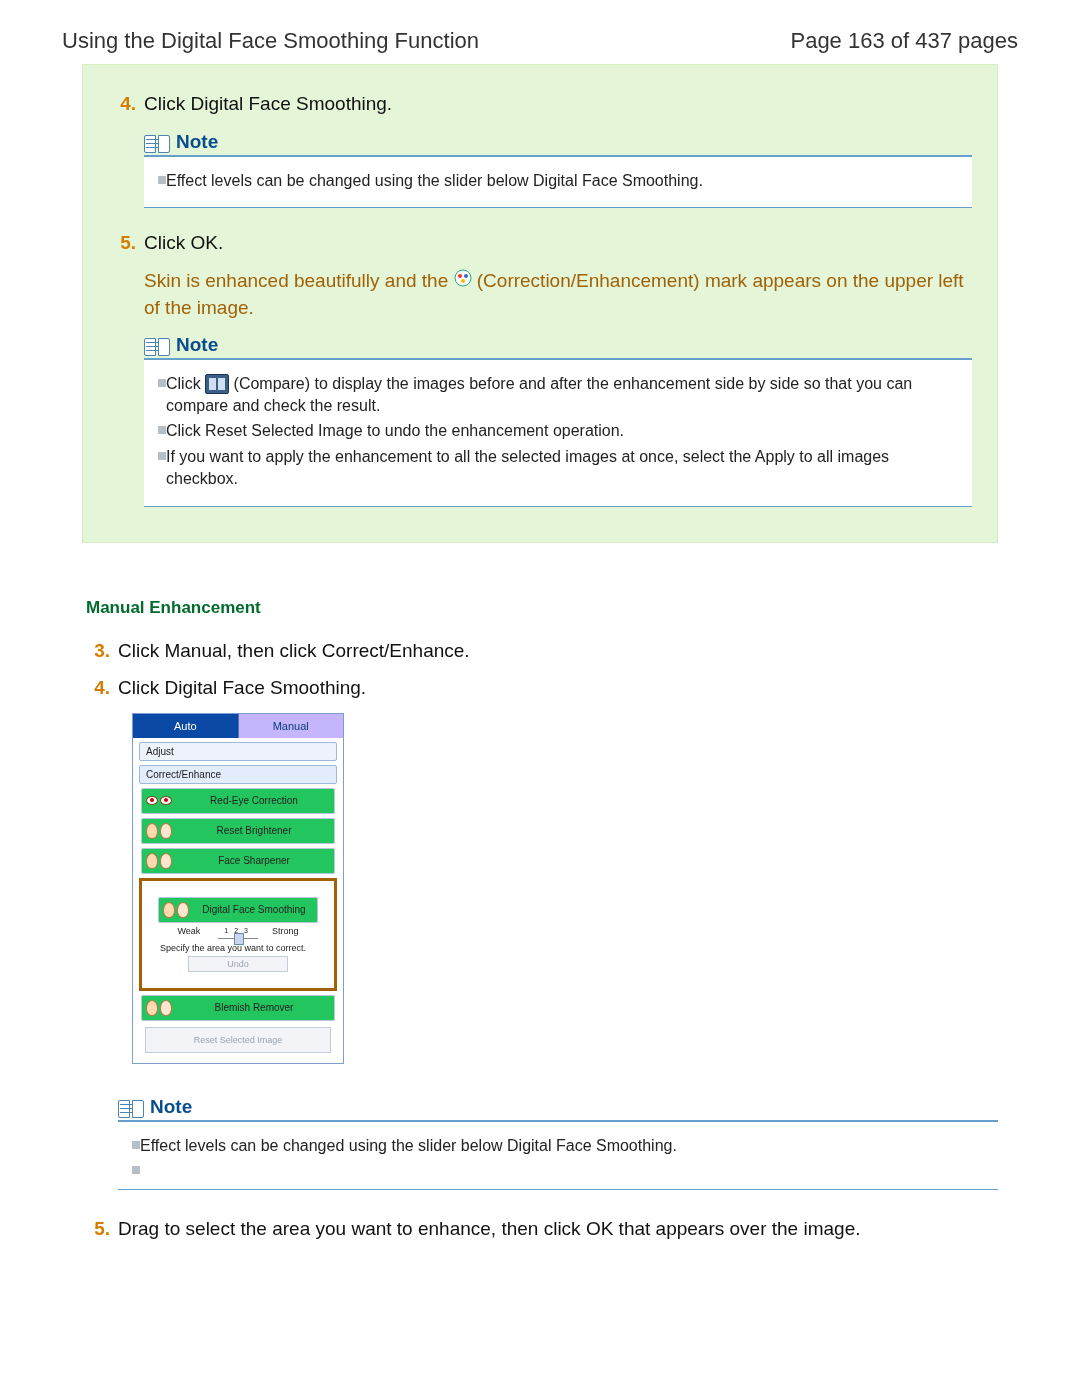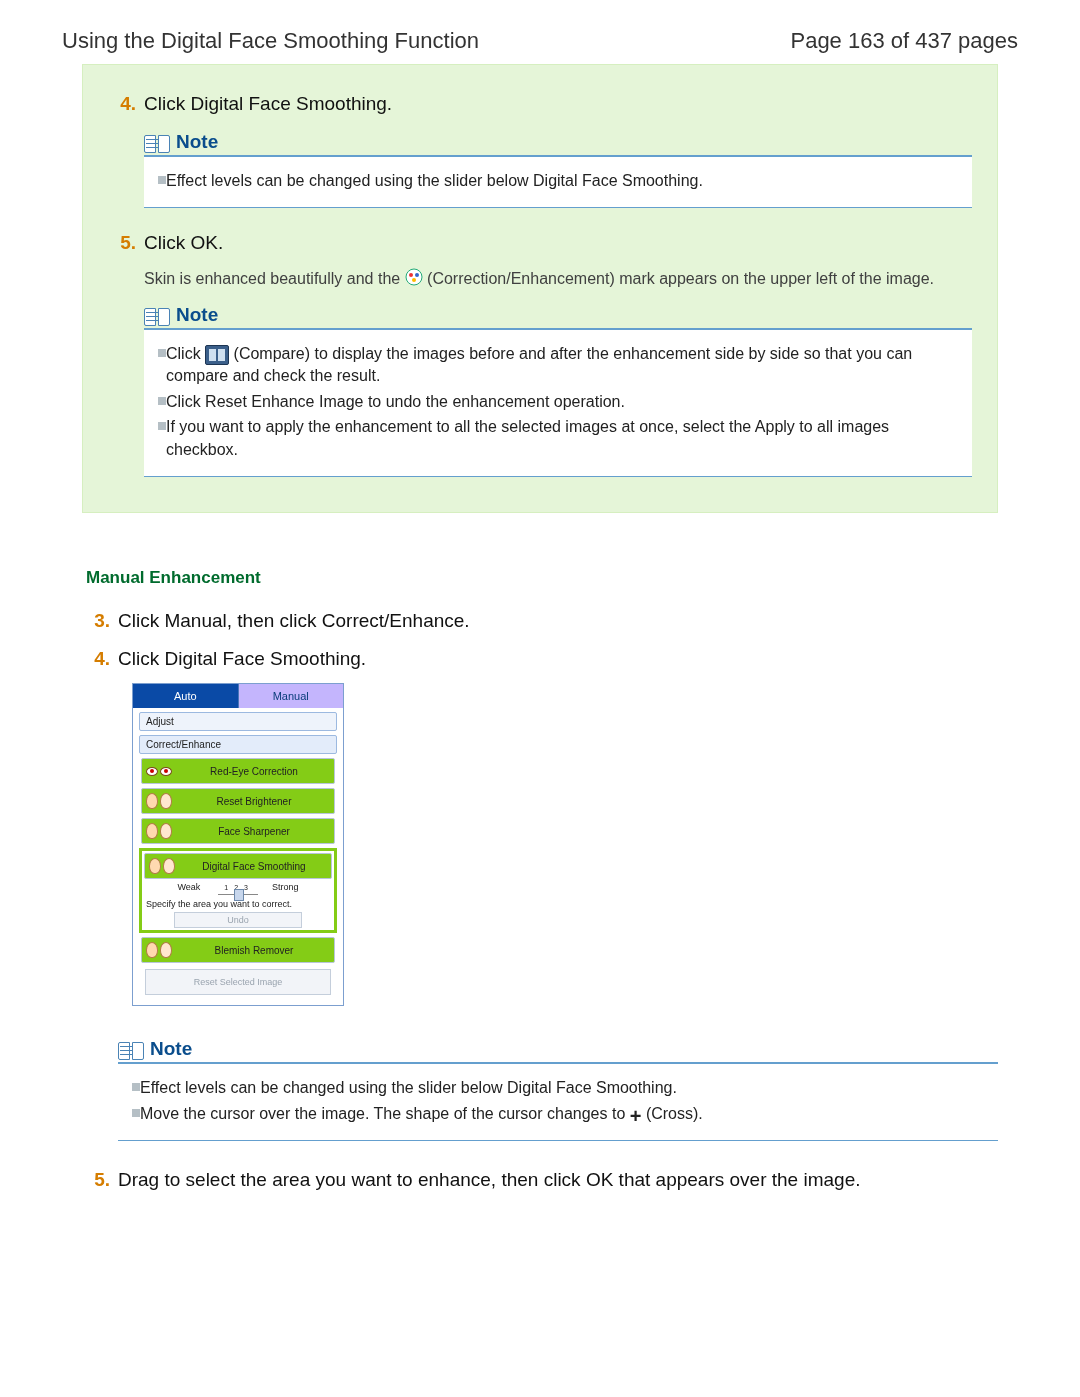--- a/index.html
+++ b/index.html
@@ -4,21 +4,21 @@
 <style>
 html,body{margin:0;padding:0;font-family:Arial,Helvetica,sans-serif;color:#222;background:#fff}
 .page{width:1076px;min-height:1397px;margin:0 auto;position:relative;box-sizing:border-box;padding:0 20px}
 .hdr{display:flex;justify-content:space-between;align-items:baseline;padding:28px 40px 10px 40px;font-size:22px;color:#333}
 .content{padding:0 60px}
 
 .greenbox{background:#e5f5d8;border:1px solid #d6efc0;padding:20px 25px 35px 25px;margin-bottom:55px}
 .step{display:flex;margin:6px 0 12px 0;font-size:19px;line-height:1.35}
 .stepnum{color:#d57d00;font-weight:bold;min-width:28px;text-align:right;padding-right:8px}
 .stepbody{flex:1;color:#111}
-.stepsub{font-size:16px;color:#404040;margin-left:36px;margin-top:4px;margin-bottom:10px;line-height:1.4}
+.stepsub{font-size:19px;color:#a16207;margin-left:36px;margin-top:4px;margin-bottom:10px;line-height:1.4}
 
 .note-outer{margin-left:36px}
 .notehdr{display:flex;align-items:flex-end;gap:6px;font-weight:bold;font-size:19px;color:#0a4d8c;padding:2px 0}
 .notebody{background:#fff;border-top:2px solid #649fce;border-bottom:1px solid #649fce;padding:10px 14px 12px 14px;font-size:16px}
 .bul{display:flex;margin:3px 0;line-height:1.4}
 .sq{width:8px;height:8px;background:#b5bfc5;margin-top:6px;flex:0 0 8px}
 .subhead{color:#006b2d;font-weight:bold;font-size:17px;margin:0 0 20px 4px}
 
 .glyph{display:inline-block;vertical-align:middle}
 .paint-ico{width:18px;height:18px}
@@ -33,26 +33,26 @@
 .book-ico::after{right:0;border-radius:0 2px 2px 0}
 .book-ico span{position:absolute;left:2px;right:2px;height:1px;background:#4a83b5}
 .book-ico .l1{top:4px}.book-ico .l2{top:8px}.book-ico .l3{top:12px}
 
 .ui{margin:10px 0 30px 50px;width:210px;font-size:10px;color:#222;border:1px solid #7c9fcf;background:#fff}
 .tabs{display:flex;height:24px;font-size:11px}
 .tabA{flex:1;background:#0a4aa6;color:#fff;display:flex;align-items:center;justify-content:center;border-right:1px solid #4b77b8}
 .tabM{flex:1;background:#c4b5fd;color:#0a3d7a;display:flex;align-items:center;justify-content:center}
 .sectab{background:#eef3fb;border:1px solid #9cb9e0;border-radius:2px;margin:4px 6px;padding:3px 6px;font-size:10px}
 .sectab.sel{background:#e3ecfa}
-.btnrow{margin:4px 8px;border:1px solid #b8c6da;border-radius:2px;padding:4px;display:flex;align-items:center;gap:6px;background:#84cc16}
+.btnrow{margin:4px 8px;border:1px solid #b8c6da;border-radius:2px;padding:4px;display:flex;align-items:center;gap:6px;background:#22c55e}
 .btnrow .ic{width:26px;height:16px;display:flex;gap:2px}
 .face{width:11px;height:14px;border-radius:50% 50% 45% 45%;background:#ffd9b0;border:1px solid #b07d45;position:relative}
 .face.alt{background:#ffe7cf}
 .btnrow .lbl{flex:1;text-align:center}
-.hl{border:3px solid #84cc16;margin:0 6px;padding:2px}
+.hl{border:3px solid #a16207;margin:0 6px;padding:16px}
 .hl .btnrow{margin:0 0 3px 0}
 .slider{display:flex;align-items:center;justify-content:center;gap:24px;font-size:9px;margin:2px 0}
 .srow{display:flex;align-items:flex-end;gap:6px}
 .bar{width:40px;height:1px;background:#888;position:relative}
 .handle{position:absolute;left:16px;top:-5px;width:8px;height:10px;background:#c7d6ec;border:1px solid #6c88aa}
 .specify{font-size:9px;margin:3px 2px}
 .undo{margin:2px 30px 0 30px;border:1px solid #c4cedb;background:#f2f4f8;color:#9aa4af;text-align:center;padding:2px;font-size:9px}
 .reset{margin:6px 12px 10px 12px;border:1px solid #c4cedb;background:#f2f4f8;color:#9aa4af;text-align:center;padding:7px;font-size:9px}
 
 .eyes{display:flex;gap:2px;align-items:center}
@@ -122,21 +122,21 @@
           <div class="bul">
               <div class="sq"></div>
             <div>
               <span>Click </span>
               <span class="glyph compare-ico"></span>
               <span> (Compare) to display the images before and after the enhancement side by side so that you can compare and check the result.</span>
             </div>
           </div>
           <div class="bul">
               <div class="sq"></div>
-              <div>Click Reset Enhance Image to undo the enhancement operation.</div>
+              <div>Click Reset Selected Image to undo the enhancement operation.</div>
             </div>
           <div class="bul">
               <div class="sq"></div>
               <div>If you want to apply the enhancement to all the selected images at once, select the Apply to all images checkbox.</div>
             </div>
         </div>
       </div>
     </div>
 
     <div class="subhead">Manual Enhancement</div>
@@ -225,25 +225,20 @@
           </span>
         <span>Note</span>
       </div>
       <div class="notebody">
         <div class="bul">
             <div class="sq"></div>
             <div>Effect levels can be changed using the slider below Digital Face Smoothing.</div>
           </div>
         <div class="bul">
             <div class="sq"></div>
-          <div>
-            <span>Move the cursor over the image. The shape of the cursor changes to </span>
-            <span class="glyph plus-ico">+</span>
-            <span> (Cross).</span>
-          </div>
         </div>
       </div>
     </div>
 
     <div class="step" style="margin-top:26px">
       <div class="stepnum">5.</div>
       <div class="stepbody">Drag to select the area you want to enhance, then click OK that appears over the image.</div>
     </div>
   </div>
 </div>

